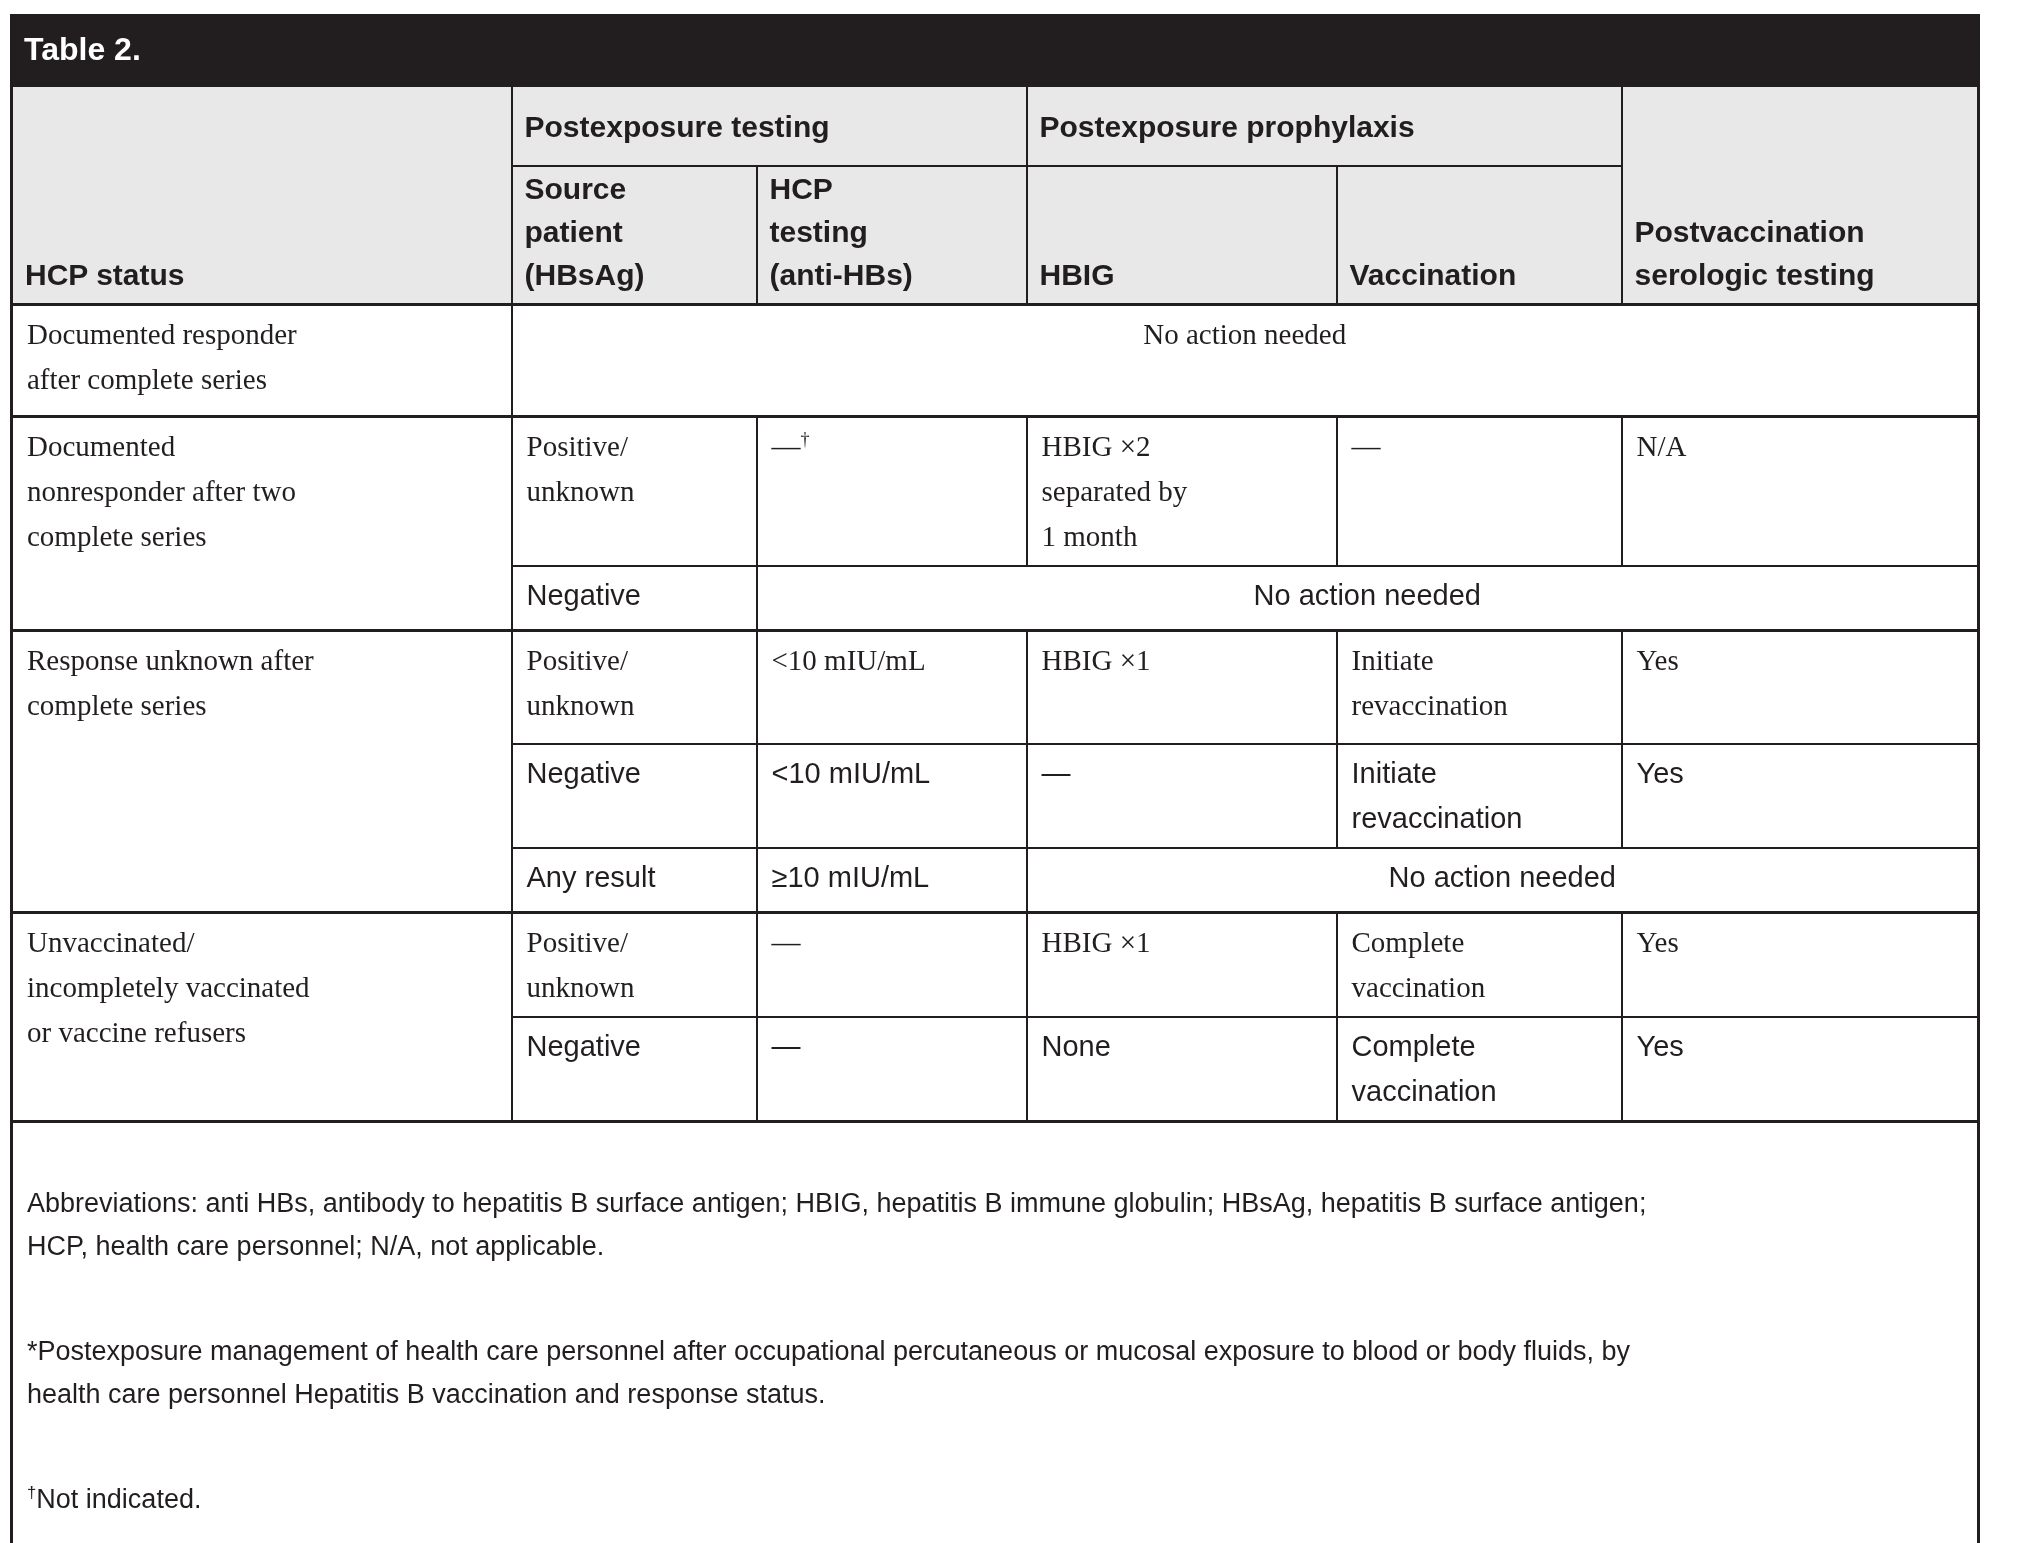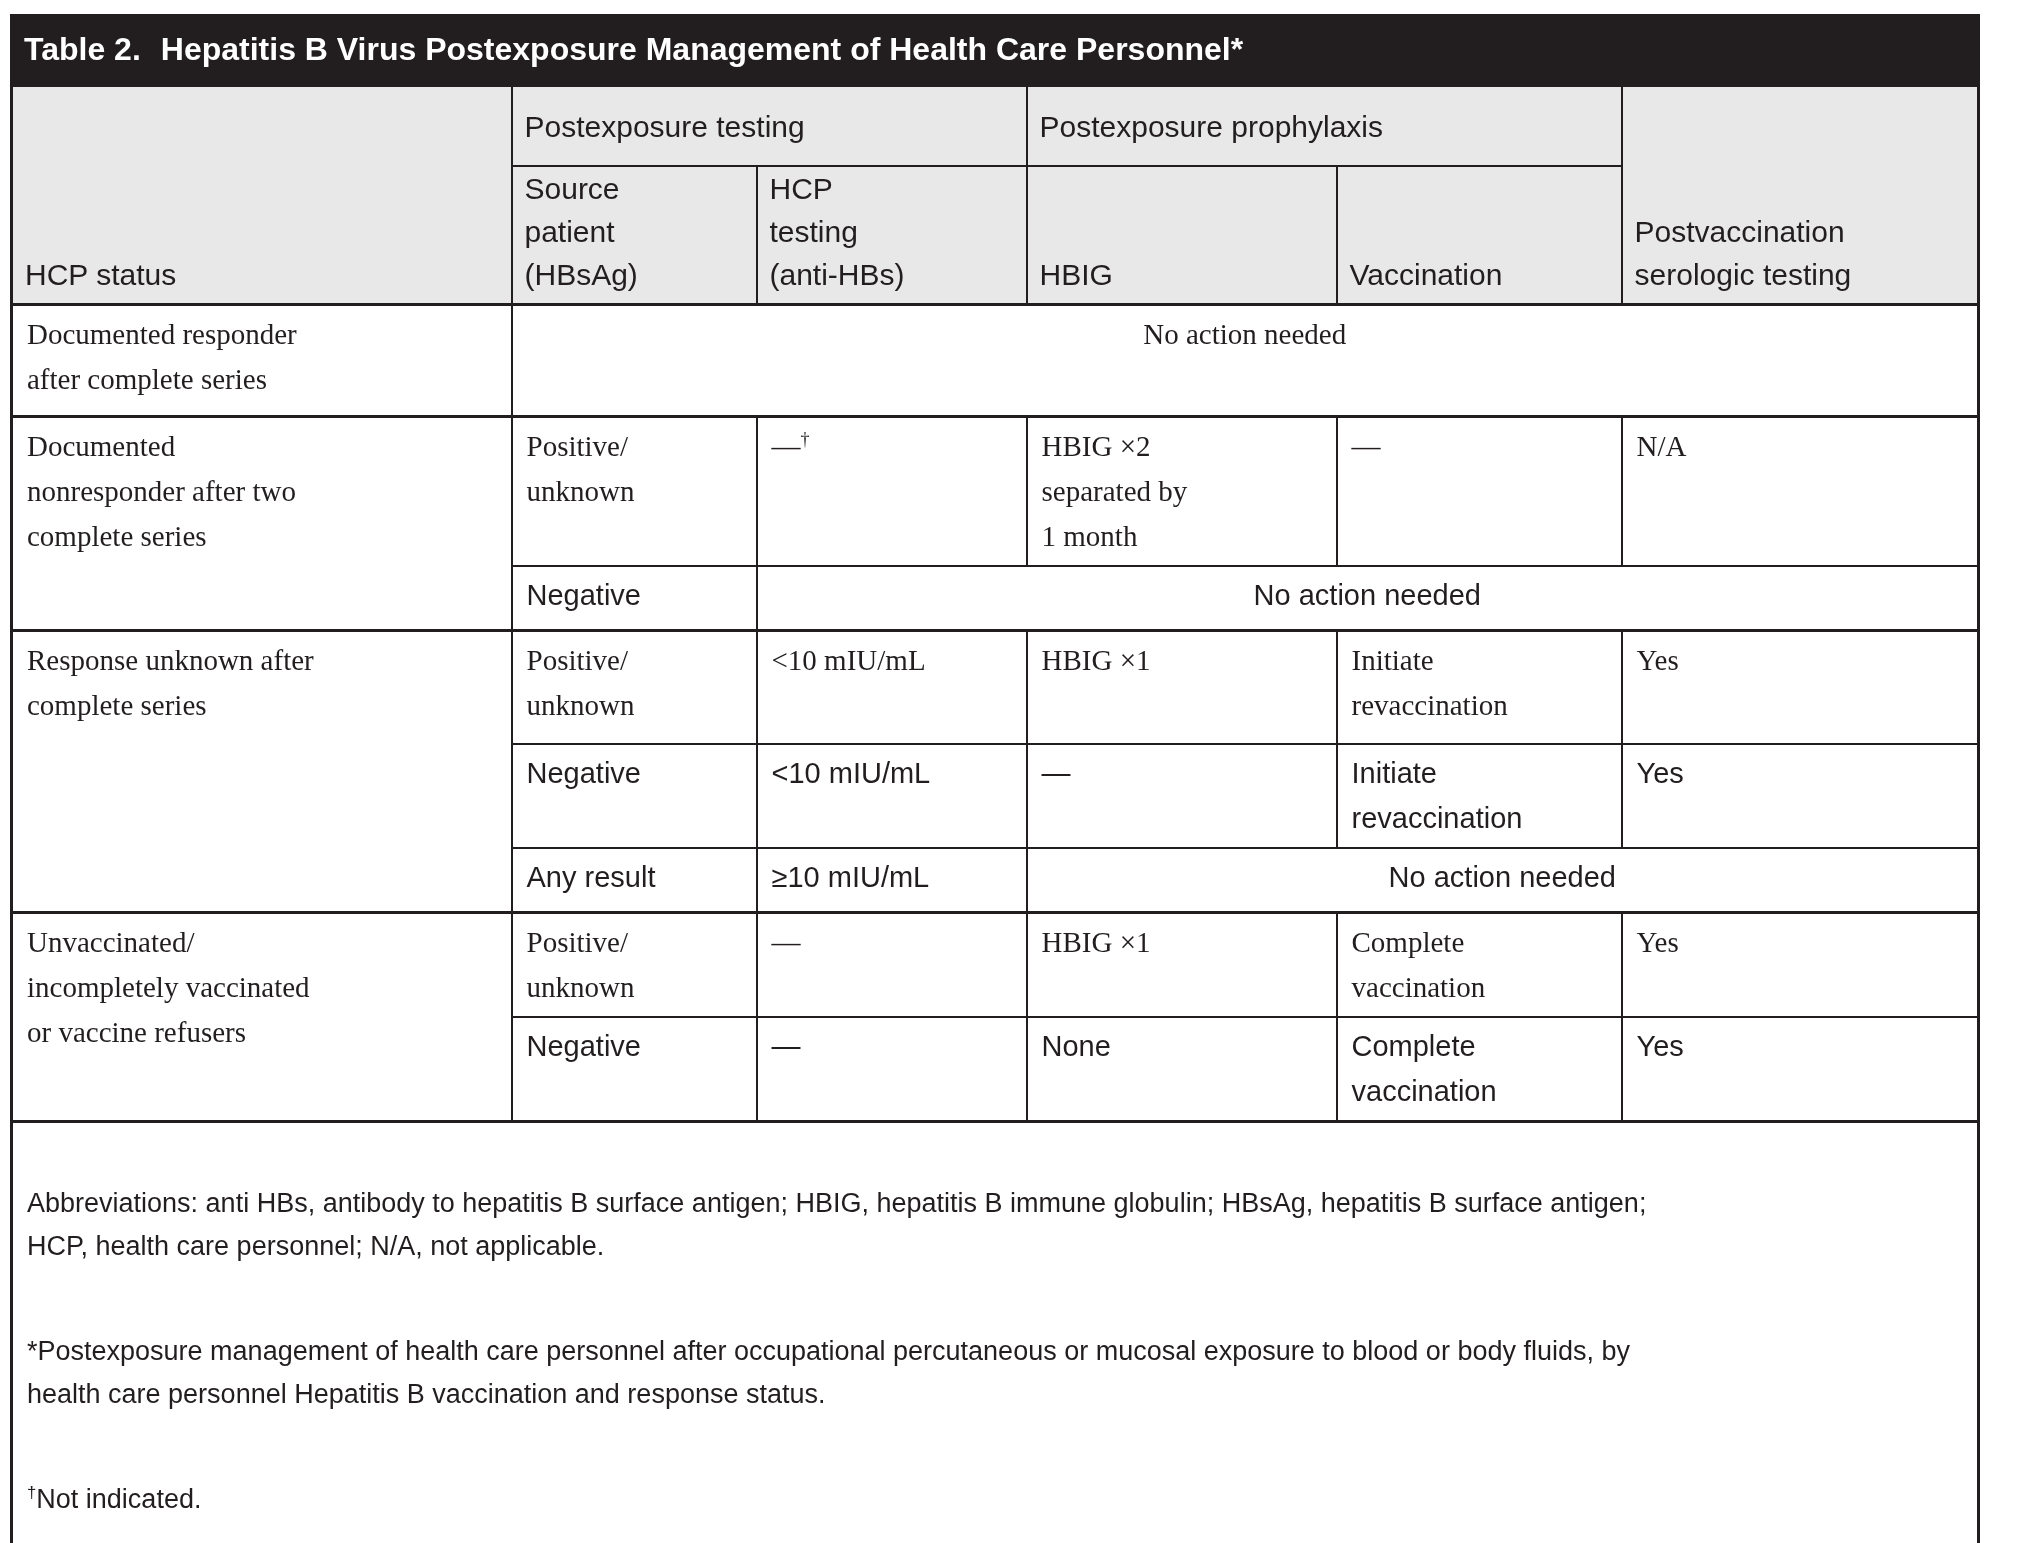--- a/index.html
+++ b/index.html
@@ -38,21 +38,21 @@
     width: 100%;
     border-collapse: collapse;
     table-layout: fixed;
     border: 3px solid var(--border);
     border-top: none;
     background: #ffffff;
   }
   th, td { border: 2px solid var(--border); }
   thead th {
     background: var(--header-bg);
-    font-weight: normal;
+    font-weight: bold;
     font-size: 30px;
     line-height: 43px;
     text-align: left;
     vertical-align: bottom;
     padding: 0 8px 7px 12px;
     white-space: pre-line;
   }
   thead th.group {
     vertical-align: middle;
     height: 80px;
@@ -84,21 +84,20 @@
   .footer-cell p:last-child { margin-bottom: 0; }
 </style>
 </head>
 <body>
 
 <div class="page">
   <div class="doc">
 
     <div class="title-bar">
       <span class="title-label">Table 2.</span>
-      <span class="title-text">Hepatitis B Virus Postexposure Management of Health Care Personnel*</span>
     </div>
 
     <table class="tbl">
       <colgroup>
         <col style="width:500px">
         <col style="width:245px">
         <col style="width:270px">
         <col style="width:310px">
         <col style="width:285px">
         <col style="width:357px">

